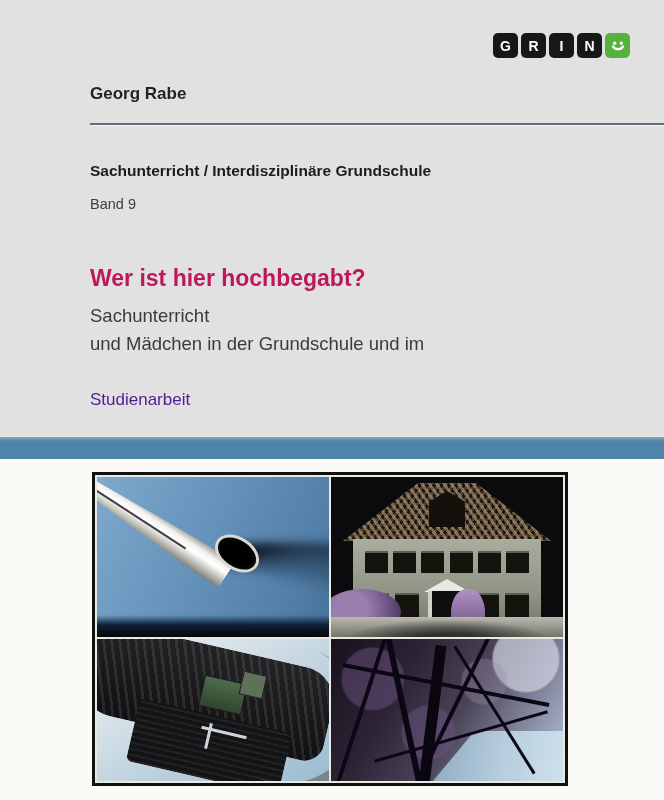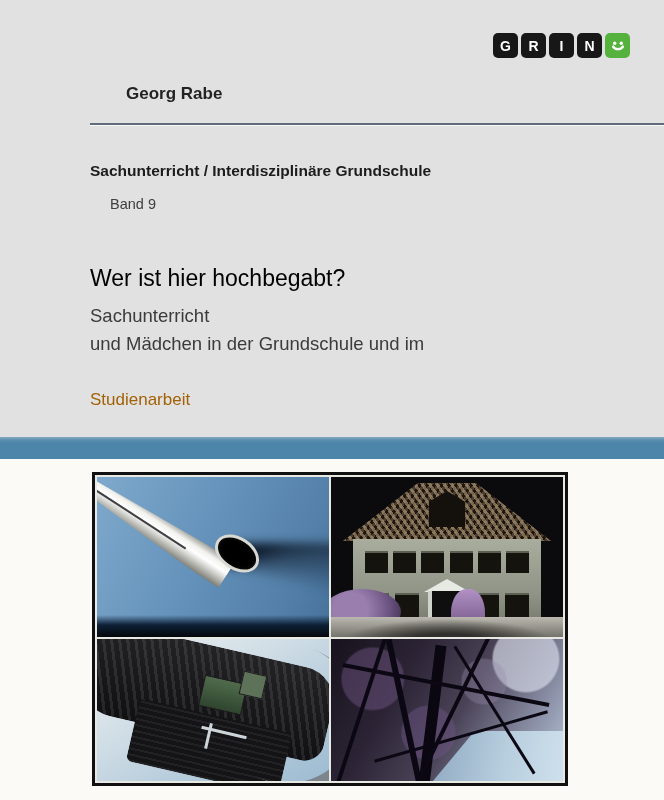--- a/index.html
+++ b/index.html
@@ -13,27 +13,27 @@
   
   .logo{position:absolute;top:33px;right:34px;display:flex;gap:3px;}
   .logo-box{
     width:25px;height:25px;border-radius:5px;background:#171717;
     display:flex;align-items:center;justify-content:center;
     color:#ffffff;font-weight:bold;font-size:14px;line-height:1;
   }
   .logo-box.green{background:#55b23c;}
   .logo-box svg{display:block;}
   
-  .author{position:absolute;left:90px;top:84px;font-size:17px;font-weight:bold;color:#232323;margin-left:36px;}
+  .author{position:absolute;left:90px;top:84px;font-size:17px;font-weight:bold;color:#232323;}
   .rule{position:absolute;left:90px;right:0;top:123px;height:2px;background:#5f6d7a;box-shadow:0 1px 0 rgba(255,255,255,0.75);}
   .series{position:absolute;left:90px;top:162px;font-size:15.5px;font-weight:bold;color:#1c1c1c;}
-  .volume{position:absolute;left:90px;top:196px;font-size:14.5px;color:#404040;margin-left:20px;}
-  .title{position:absolute;left:90px;top:265px;font-size:23px;font-weight:normal;color:#000000;}
+  .volume{position:absolute;left:90px;top:196px;font-size:14.5px;color:#404040;}
+  .title{position:absolute;left:90px;top:265px;font-size:23px;font-weight:bold;color:#be185d;}
   .subtitle{position:absolute;left:90px;top:302px;width:480px;font-size:18.5px;line-height:28px;color:#3b3b3b;}
-  .doctype{position:absolute;left:90px;top:390px;font-size:17px;color:#a16207;}
+  .doctype{position:absolute;left:90px;top:390px;font-size:17px;color:#4c1d95;}
   
   .band{position:absolute;left:0;top:437px;width:664px;height:22px;
     background:linear-gradient(to bottom,#86abc1 0,#5b8eae 3px,#4d84a9 6px,#4d84a9 100%);}
   
   .bottom-panel{position:absolute;left:0;top:459px;width:664px;height:341px;background:#fbfaf7;}
   .collage{
     position:absolute;left:92px;top:13px;width:476px;height:314px;
     border:3px solid #101010;background:#e9e9e4;padding:2px;box-sizing:border-box;
   }
   .collage-grid{

